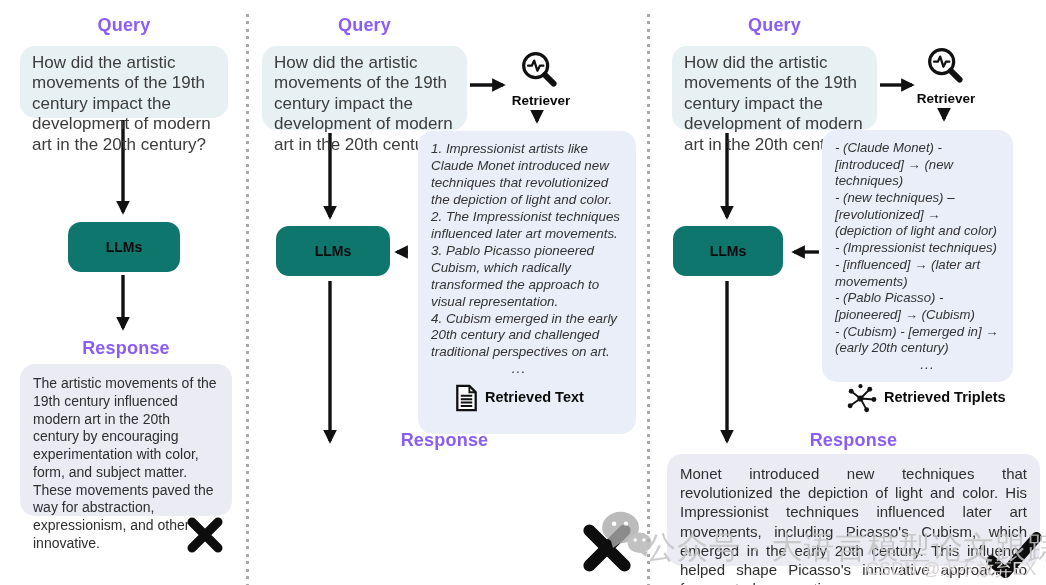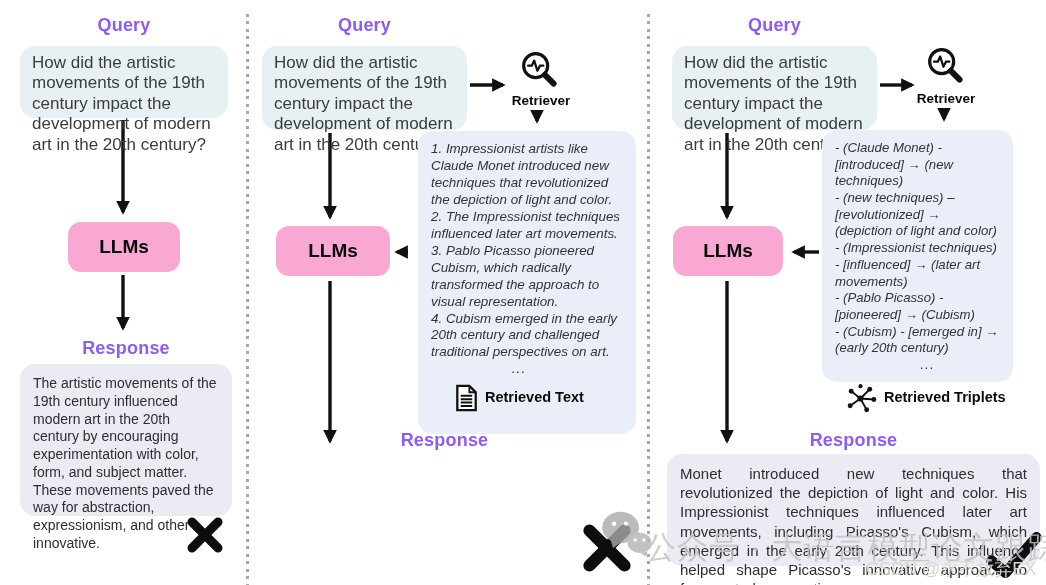--- a/index.html
+++ b/index.html
@@ -22,22 +22,22 @@
   }
   .retrieved-box{
     background:#e9eef8;padding:10px 12px 8px 13px;font-size:13.4px;line-height:1.265;
     color:#333;font-style:italic;white-space:pre-line;
   }
   .response-box{background:#ebebf4;color:#2e2e2e;}
   .resp-1{padding:11px 13px;font-size:14px;line-height:1.27;}
   .resp-2{padding:13px 15px;font-size:15.3px;line-height:1.33;}
   .resp-3{padding:10px 13px;font-size:15px;line-height:1.28;text-align:justify;}
   .llm-box{
-    position:absolute;background:#f9a8d4;border-radius:13px;display:flex;
-    align-items:center;justify-content:center;font-weight:bold;font-size:19px;color:#0a0a0a;
+    position:absolute;background:#0f766e;border-radius:13px;display:flex;
+    align-items:center;justify-content:center;font-weight:bold;font-size:14px;color:#0a0a0a;
   }
   .retriever-label{
     position:absolute;font-weight:bold;font-size:13.5px;color:#0a0a0a;text-align:center;
   }
   .retrieved-label{
     position:absolute;font-weight:bold;font-size:14.5px;color:#0a0a0a;white-space:nowrap;
   }
   .ellipsis{
     position:absolute;text-align:center;font-style:italic;font-size:14px;color:#333;
     letter-spacing:1px;

